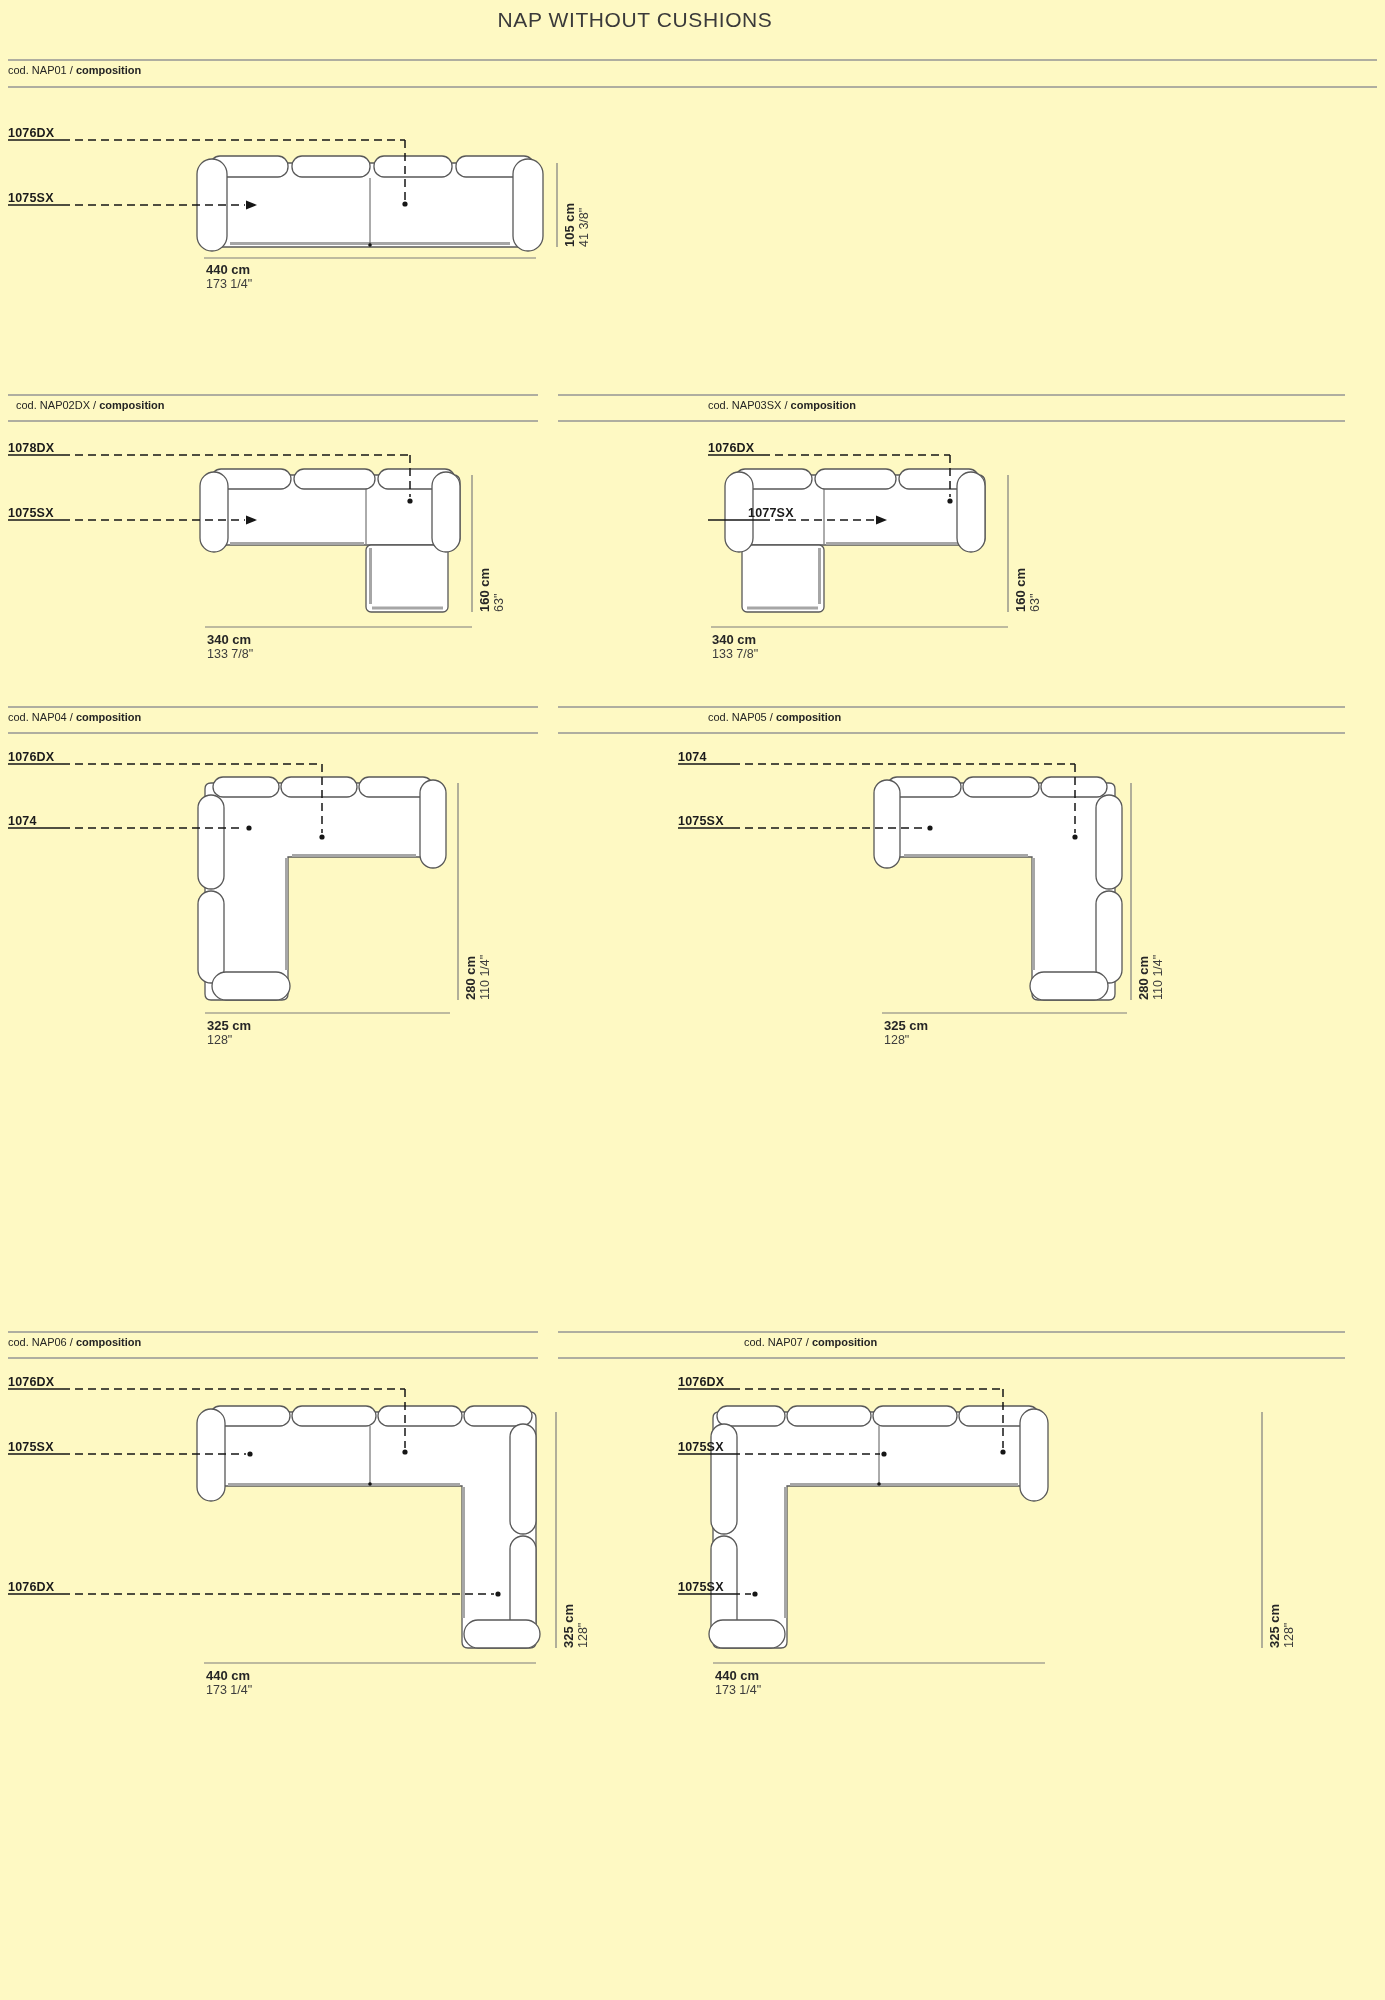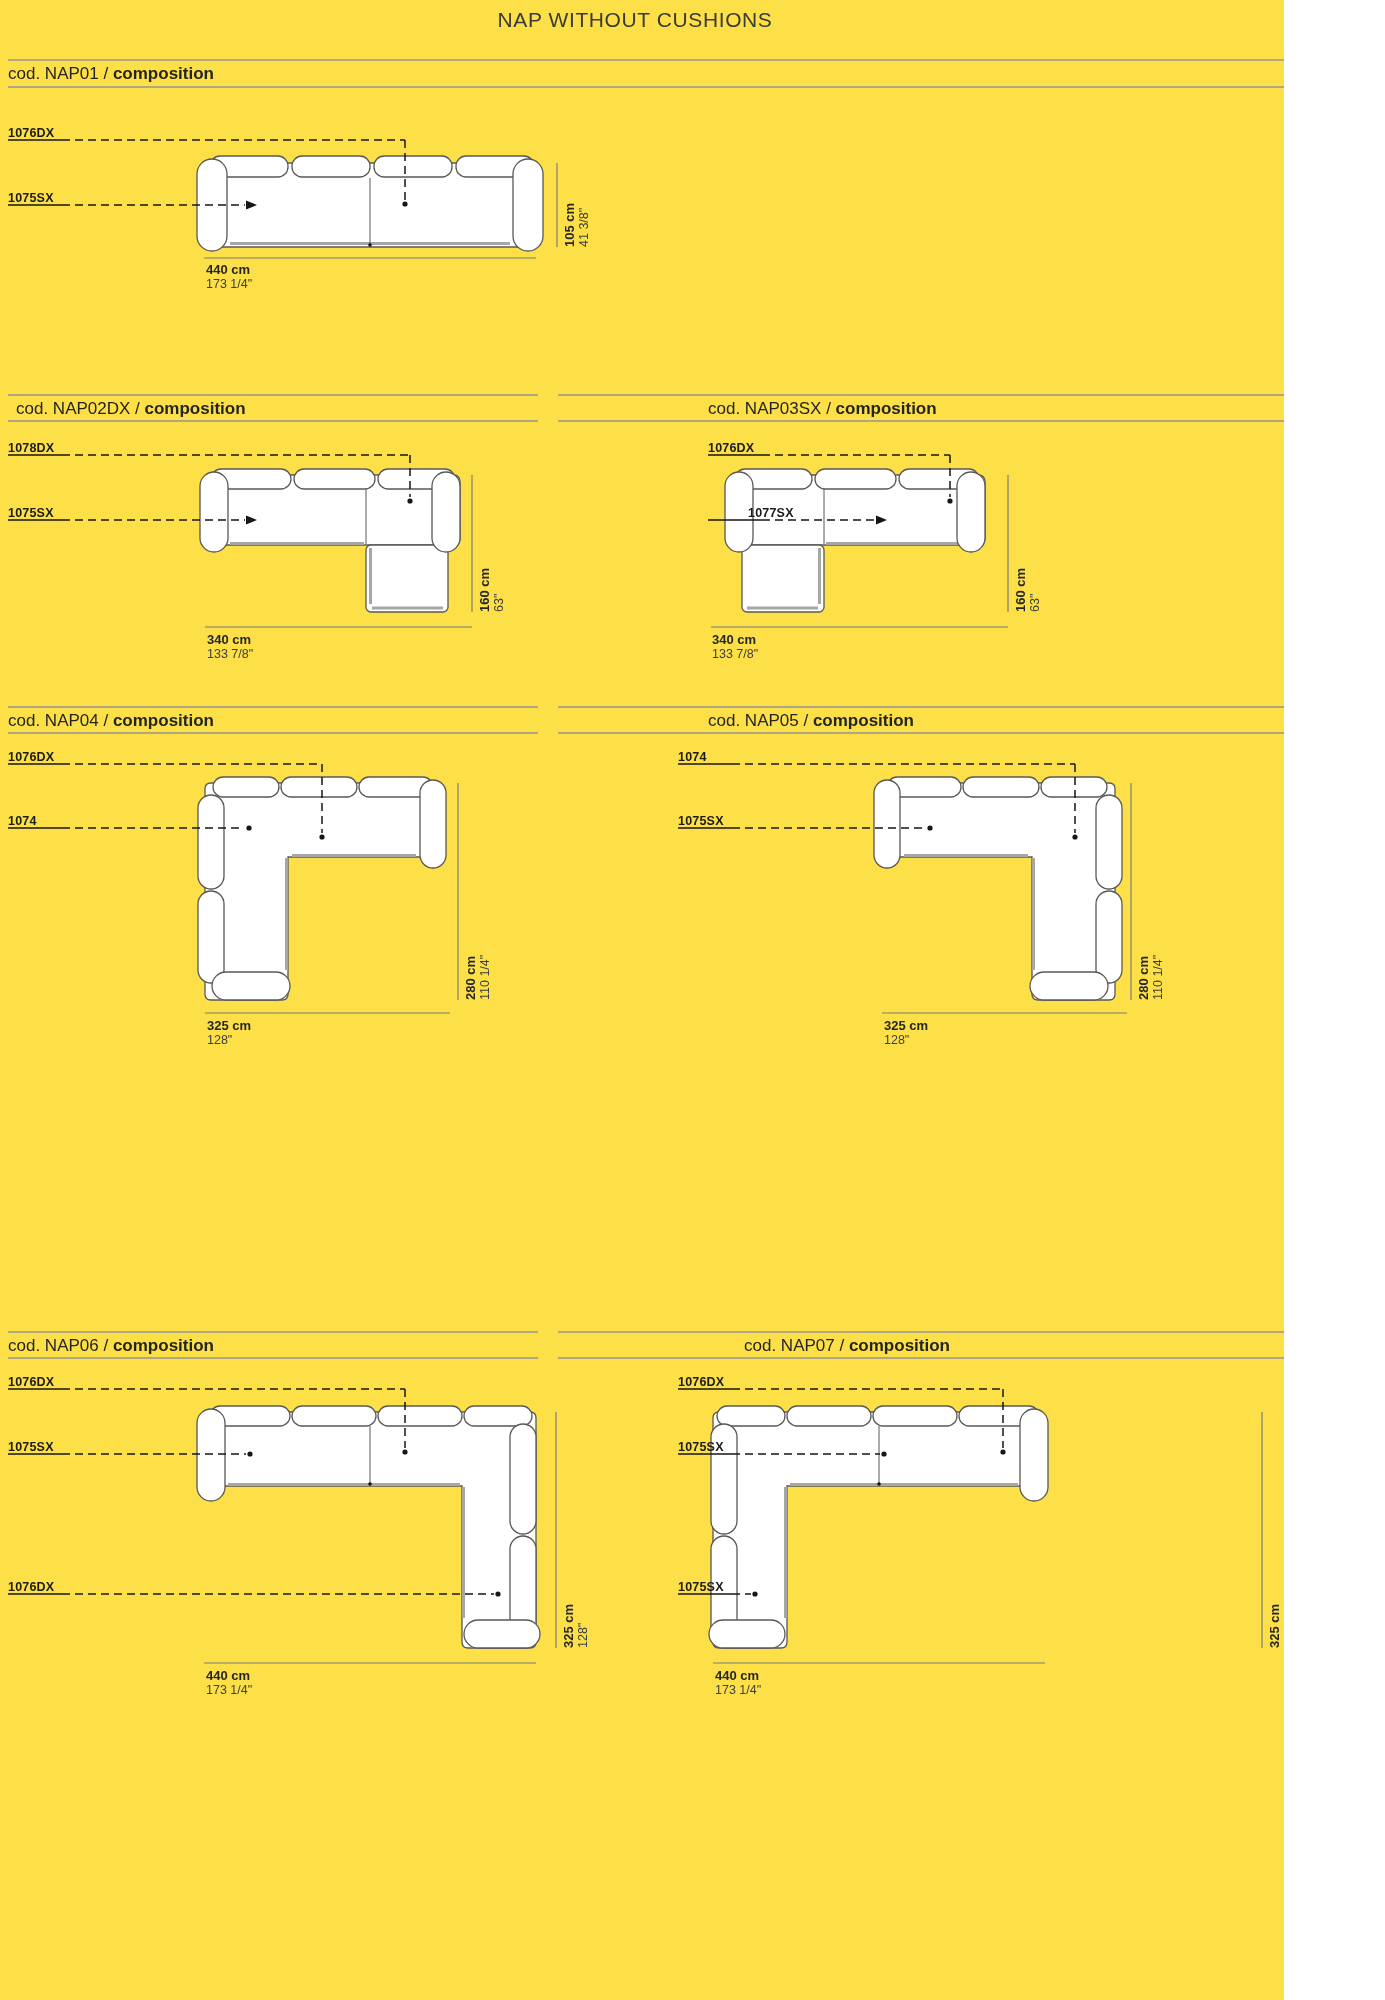--- a/index.html
+++ b/index.html
@@ -1,24 +1,24 @@
 <!DOCTYPE html>
 <html><head>
 <meta charset="utf-8">
 <style>
   html,body{margin:0;padding:0;background:#ffffff;}
   .page{
-    position:relative;width:1284px;height:2000px;background:#fde047;
+    position:relative;width:1385px;height:2000px;background:#fef9c3;
     font-family:"Liberation Sans",sans-serif;color:#222;overflow:hidden;
   }
   svg.lines{position:absolute;left:0;top:0;}
   .t{position:absolute;white-space:nowrap;}
   .title{left:0;top:8px;width:1270px;text-align:center;font-size:21px;letter-spacing:.6px;color:#3a3a3a;}
   .footer{left:0;top:1970px;width:1270px;text-align:center;font-size:19px;color:#3a3a3a;}
-  .hdr{font-size:17px;color:#242424;}
+  .hdr{font-size:11px;color:#242424;}
   .hdr .sep{white-space:pre;}
   .hdr b{font-weight:bold;}
   .lbl{font-size:12.5px;font-weight:bold;color:#1b1b1b;letter-spacing:.2px;text-align:right;}
   .dim .cm{display:block;font-size:13px;font-weight:bold;color:#262626;line-height:15px;}
   .dim .in{display:block;font-size:12.5px;font-weight:normal;color:#3d3d3d;line-height:15px;}
   .vdim{transform-origin:0 0;transform:rotate(-90deg);}
   
   .outline{fill:#ffffff;stroke:#585858;stroke-width:1.3;}
   .edge{stroke:#a6a6a6;stroke-width:3;fill:none;}
   .div{stroke:#585858;stroke-width:1;fill:none;}

